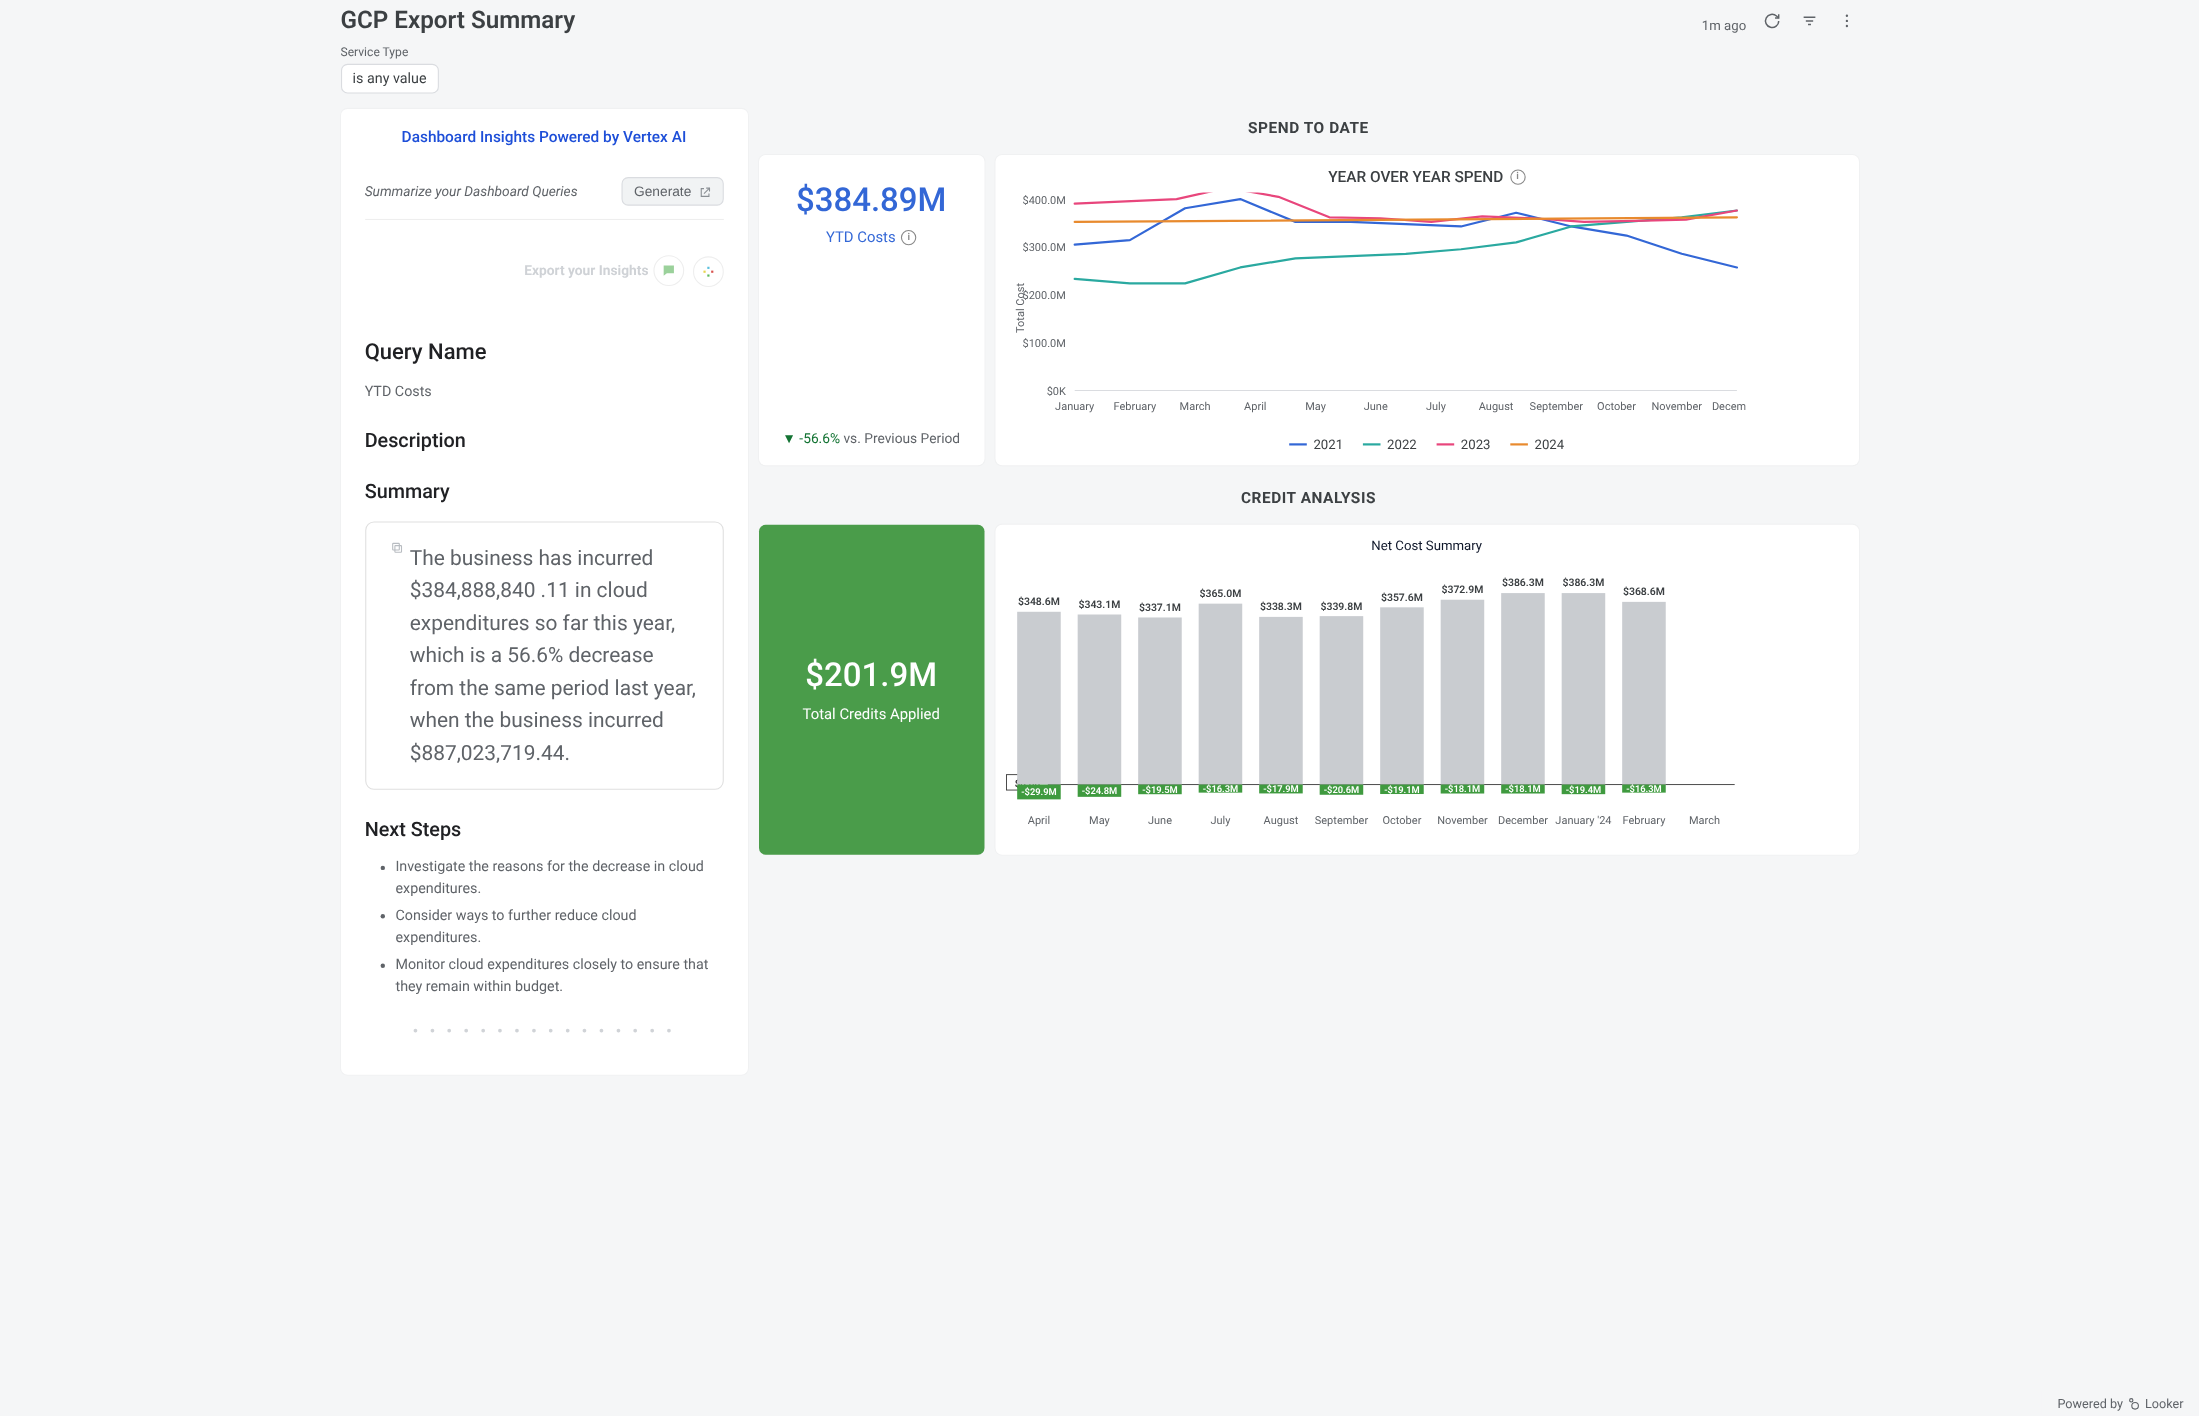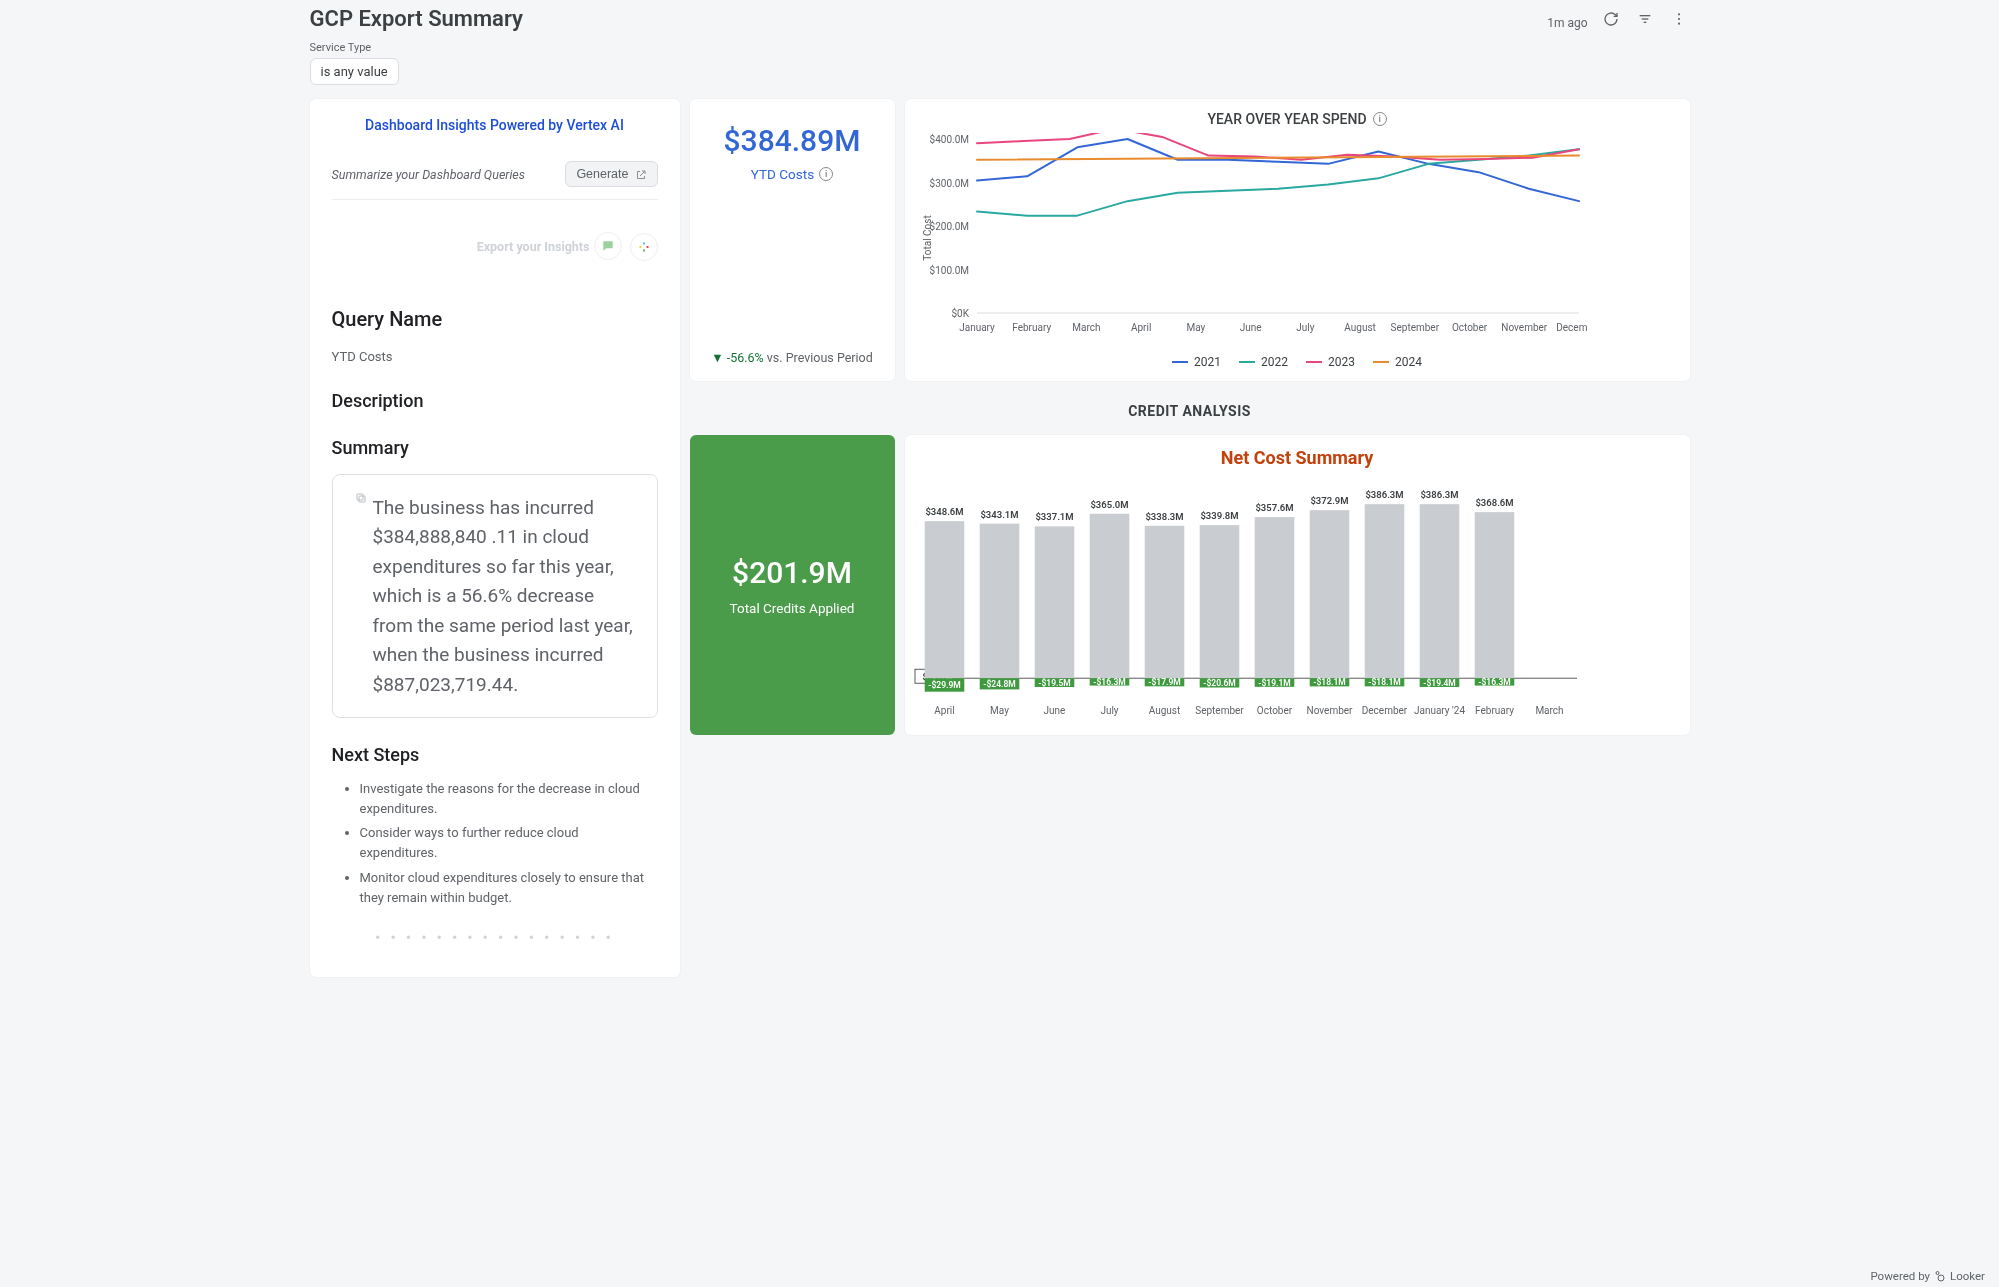--- a/index.html
+++ b/index.html
@@ -45,21 +45,21 @@
   .kpi .delta .vs { color:#5f6368; }
   .chart-card { padding: 12px 12px 8px 12px; }
   .chart-card .title { text-align:center; font-size:14px; font-weight:500; color:#3c4043; display:flex; align-items:center; justify-content:center; gap:6px; margin-bottom:6px; }
   .legend { display:flex; gap:18px; justify-content:center; margin-top:8px; font-size:12px; color:#3c4043; }
   .legend .item { display:inline-flex; align-items:center; gap:6px; }
   .legend .sw { width:16px; height:0; border-top:2px solid; }
   .credit-kpi { background:#4a9c4a; color:#fff; display:flex; flex-direction:column; align-items:center; justify-content:center; padding:30px; height:300px; border-radius:6px; }
   .credit-kpi .big { font-size:30px; font-weight:500; }
   .credit-kpi .cap { font-size:13.5px; margin-top:10px; }
   .net-chart { padding-top:12px; height:300px; }
-  .net-chart .title { text-align:center; font-size:18px; color:#c2410c; margin-bottom:6px;font-weight:bold; }
+  .net-chart .title { text-align:center; font-size:12px; color:#0f172a; margin-bottom:6px; }
 
   .footer { position:fixed; bottom:0; right:0; background:#f5f6f7; padding:4px 14px; font-size:11.5px; color:#5f6368; display:flex; align-items:center; gap:4px; }
 
   .info-circ { width:14px; height:14px; border:1.2px solid #888; border-radius:50%; display:inline-flex; align-items:center; justify-content:center; font-size:9px; color:#888; font-weight:600; }
 
   svg text { font-family: inherit; }
 </style>
 </head>
 <body>
 
@@ -154,20 +154,21 @@
       <ul>
         <li>Investigate the reasons for the decrease in cloud expenditures.</li>
         <li>Consider ways to further reduce cloud expenditures.</li>
         <li>Monitor cloud expenditures closely to ensure that they remain within budget.</li>
       </ul>
 
       <div class="dots">• • • • • • • • • • • • • • • •</div>
     </div>
 
     <div class="right-col">
+      <div class="section-title">SPEND TO DATE</div>
 
       <div class="row2">
         <div class="card kpi">
           <div class="big">$384.89M</div>
           <div class="cap">
             <span>YTD Costs</span>
             <span class="info-circ">i</span>
           </div>
           <div class="delta">
             <span class="arrow">▼</span>

